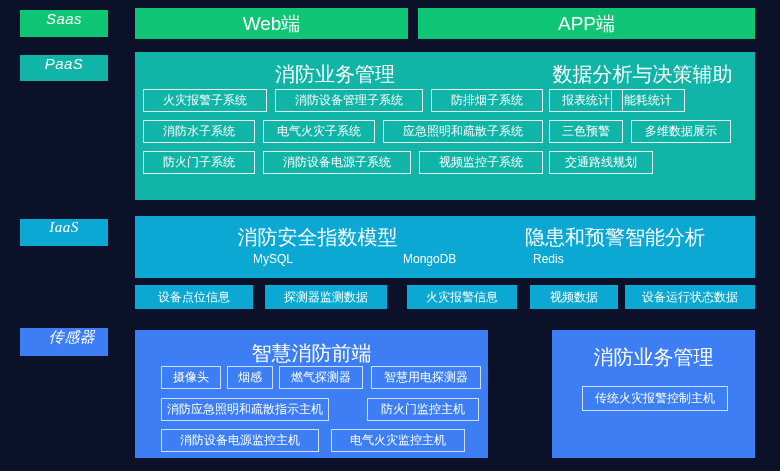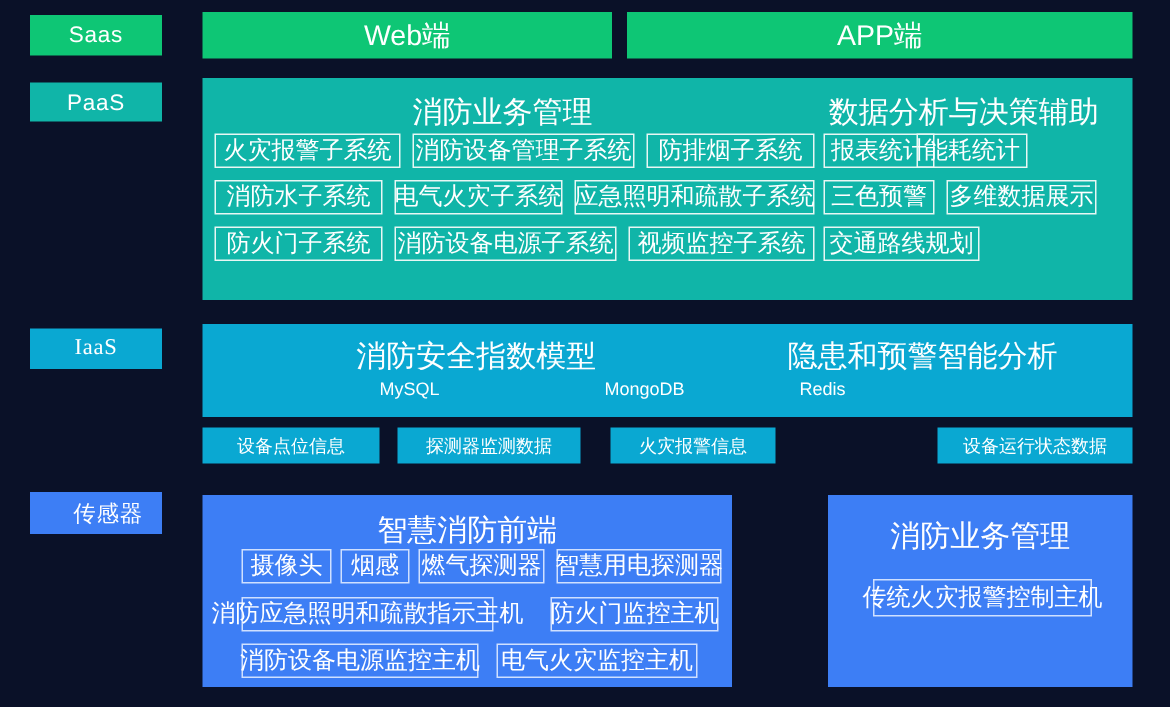--- a/index.html
+++ b/index.html
@@ -22,26 +22,27 @@
     height: 471px;
     background: #0a1128;
   }
 
   
   .abs { position: absolute; box-sizing: border-box; }
 
   
   .layer-label {
     display: flex;
-    align-items: center;
+    align-items: flex-start;
     justify-content: center;
     font-size: 15px;
     letter-spacing: 0.5px;
     color: #ffffff;
     text-align: center;
+    font-style: italic;
   }
   .layer-label.saas  { background: #0ec675; }
   .layer-label.paas  { background: #10b5a8; }
   .layer-label.iaas  { background: #0aa8d2; font-family: "Liberation Serif", "DejaVu Serif", serif; }
   .layer-label.sensor{ background: #3d7ef5; padding-left: 16px; }
 
   
   .topbar {
     display: flex;
     align-items: center;
@@ -72,21 +73,21 @@
   }
 
   
   .chip {
     position: absolute;
     display: flex;
     align-items: center;
     justify-content: center;
     border: 1px solid #e8f7f4;
     color: #ffffff;
-    font-size: 16px;
+    font-size: 12px;
     white-space: nowrap;
     background: transparent;
     box-sizing: border-box;
   }
   .chip.blue { border-color: #cfe0ff; }
 
   
   .datachip {
     position: absolute;
     display: flex;
@@ -156,20 +157,21 @@
     <div class="panel-title" style="left:350px; top:8px; width:260px;">隐患和预警智能分析</div>
 
     <div class="sub-label" style="left:118px; top:36px;">MySQL</div>
     <div class="sub-label" style="left:268px; top:36px;">MongoDB</div>
     <div class="sub-label" style="left:398px; top:36px;">Redis</div>
   </div>
 
   <div class="abs datachip" style="left:135px; top:285px; width:118px; height:24px;text-align:center;">设备点位信息</div>
   <div class="abs datachip" style="left:265px; top:285px; width:122px; height:24px;">探测器监测数据</div>
   <div class="abs datachip" style="left:407px; top:285px; width:110px; height:24px;">火灾报警信息</div>
+  <div class="abs datachip" style="left:530px; top:285px; width:88px; height:24px;">视频数据</div>
   <div class="abs datachip" style="left:625px; top:285px; width:130px; height:24px;">设备运行状态数据</div>
 
   <div class="abs layer-label sensor" style="left:20px; top:328px; width:88px; height:28px;">
     <span>传感器</span>
   </div>
 
   <div class="abs panel sensor-main" style="left:135px; top:330px; width:353px; height:128px;">
     <div class="panel-title" style="left:0px; top:10px; width:353px;">智慧消防前端</div>
 
     <div class="chip blue" style="left:26px; top:36px; width:60px; height:23px;">摄像头</div>

